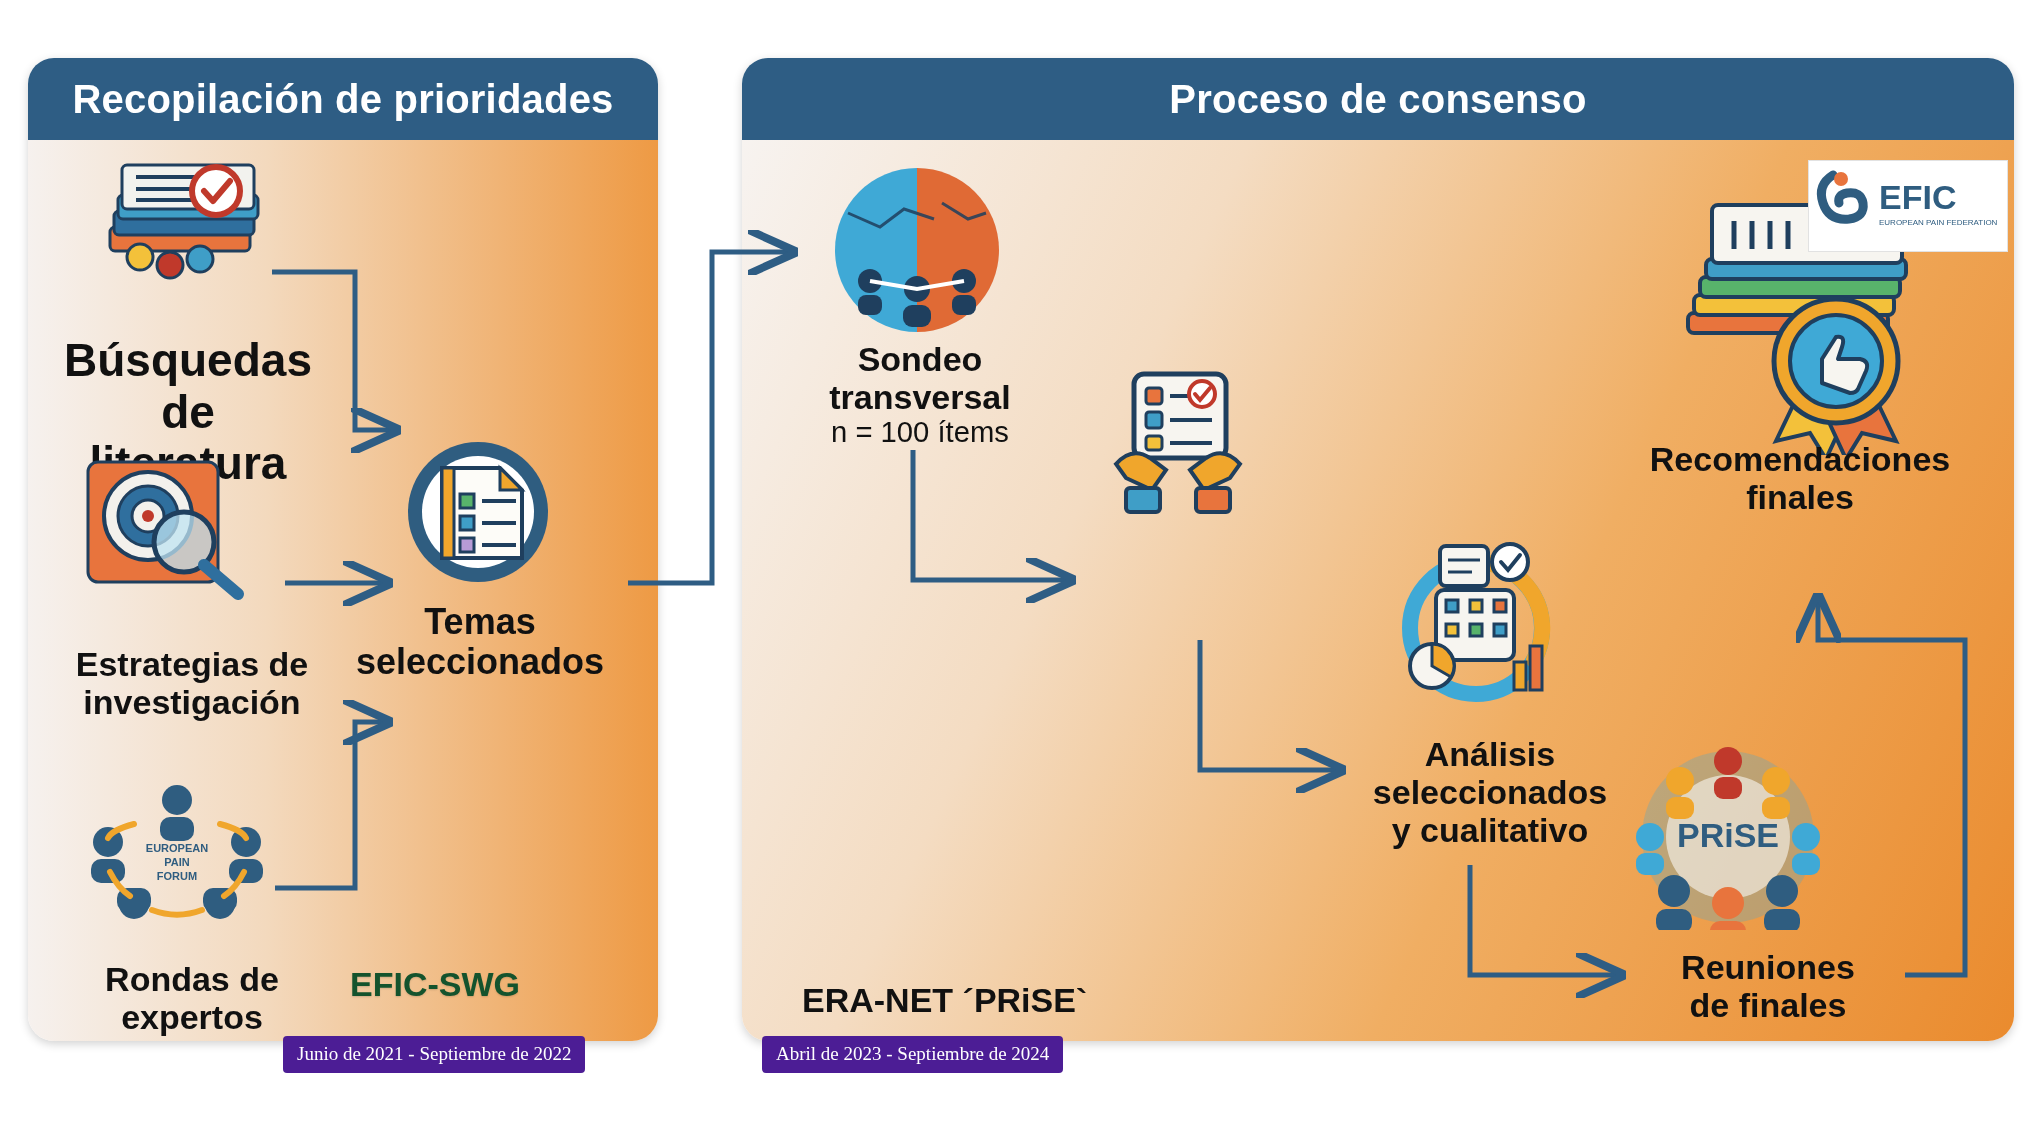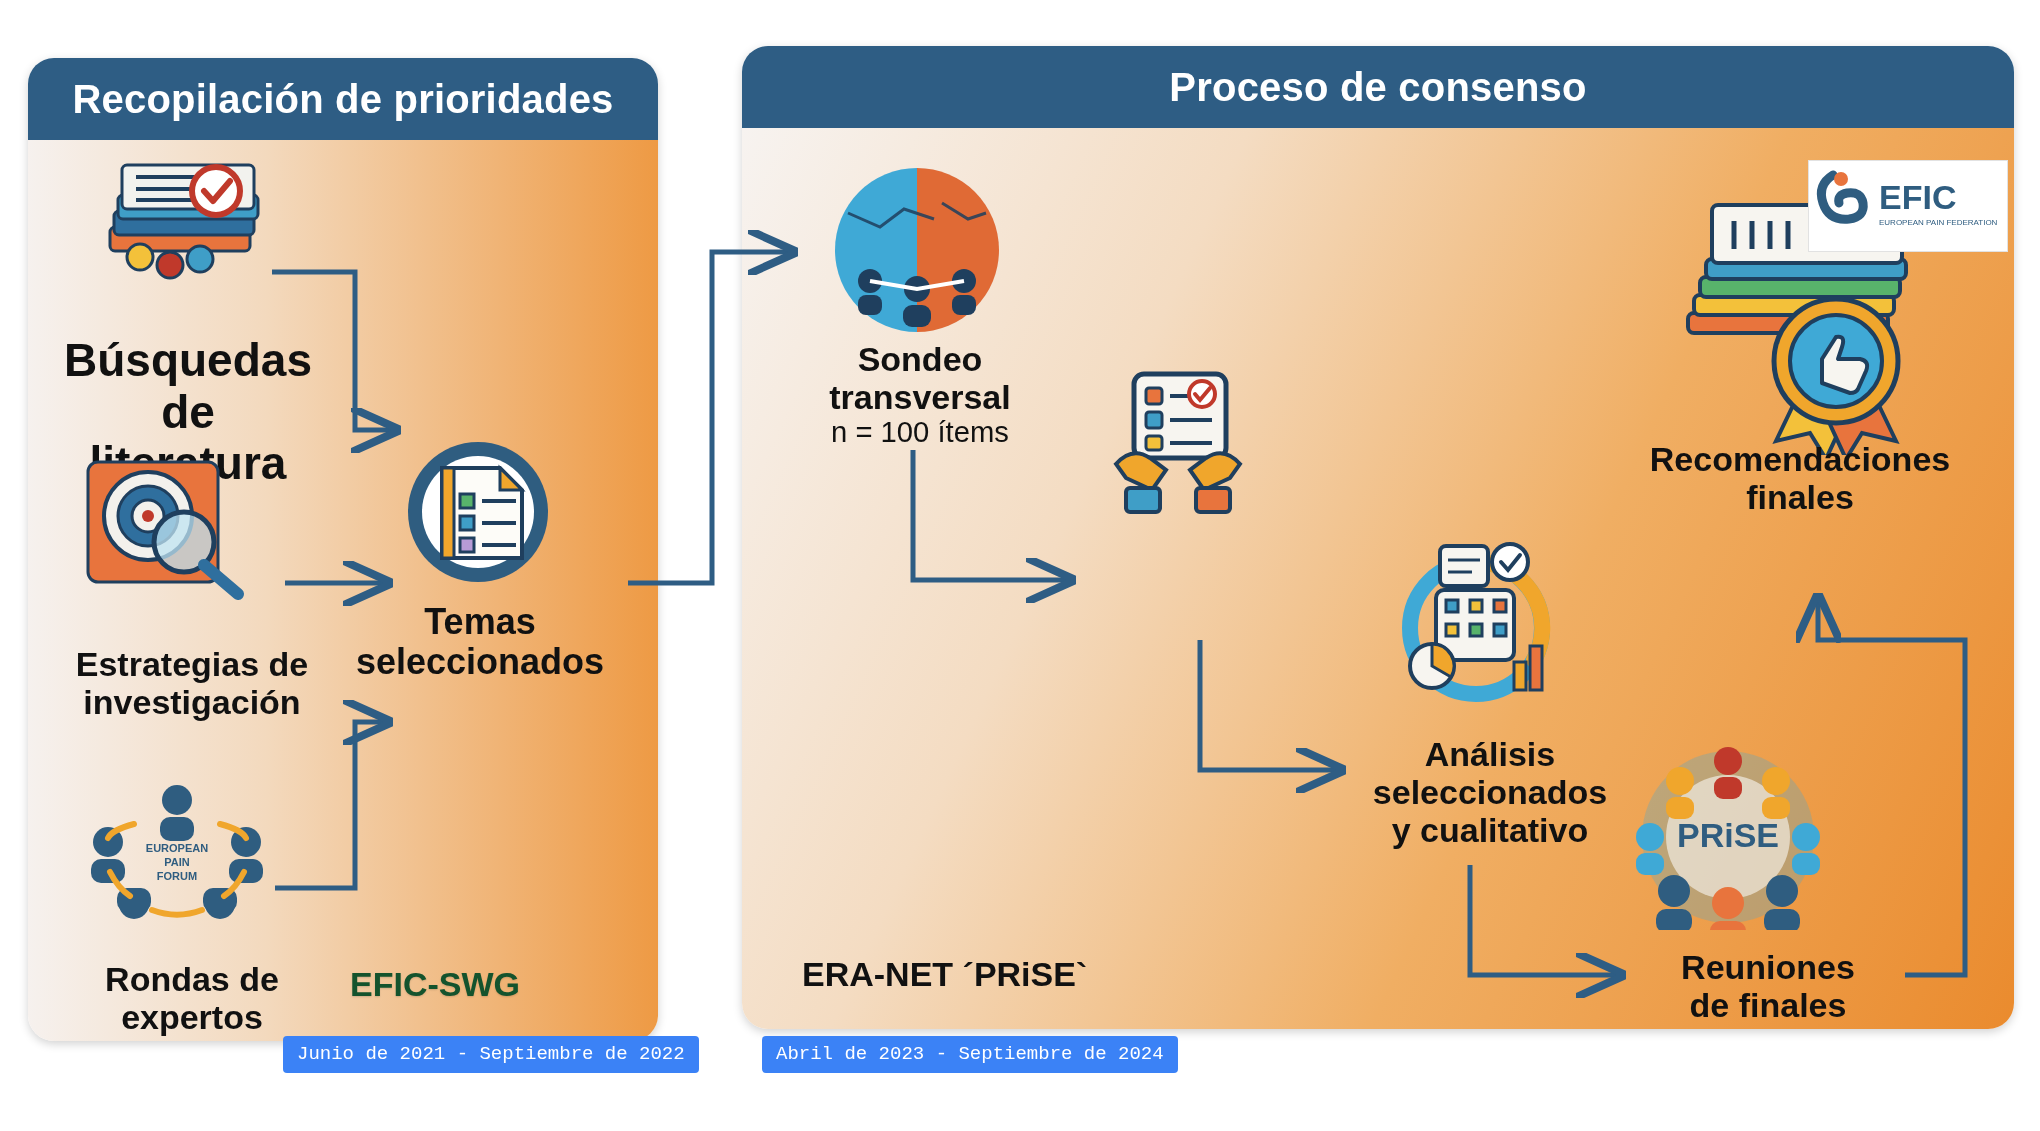--- a/index.html
+++ b/index.html
@@ -50,21 +50,21 @@
     left: 28px;
     top: 58px;
     width: 630px;
     height: 983px;
   }
   #panel-left .panel-body {
     background: linear-gradient(to right, #f6f1ee 0%, #f3d9bd 38%, #ee9a44 100%);
   }
   #panel-right {
     left: 742px;
-    top: 46px;
+    top: 58px;
     width: 1272px;
     height: 983px;
     text-align: center;
   }
   #panel-right .panel-body {
     background: linear-gradient(115deg, #f7f3f0 0%, #f4dcc2 30%, #f0ae63 62%, #ea8b2e 100%);
   }
 
   
   .node-label {
@@ -83,31 +83,32 @@
   .phase-tag {
     position: absolute;
     font-size: 34px;
     font-weight: bold;
     color: #14532d;
     text-shadow: 0 1px 2px rgba(0,0,0,0.15);
   }
   .phase-tag.dark {
     color: #111111;
     text-shadow: none;
+    margin-top: 26px;
   }
 
   .date-chip {
     position: absolute;
-    background: #3b82f6;
+    background: #4c1d95;
     color: #ffffff;
     font-size: 19px;
     padding: 7px 14px 8px 14px;
     border-radius: 4px;
     white-space: nowrap;
-    font-family: Liberation Mono, monospace;
+    font-family: Liberation Serif, serif;
   }
 
   
   svg.arrows {
     position: absolute;
     left: 0; top: 0;
     width: 2040px;
     height: 1131px;
     pointer-events: none;
   }

